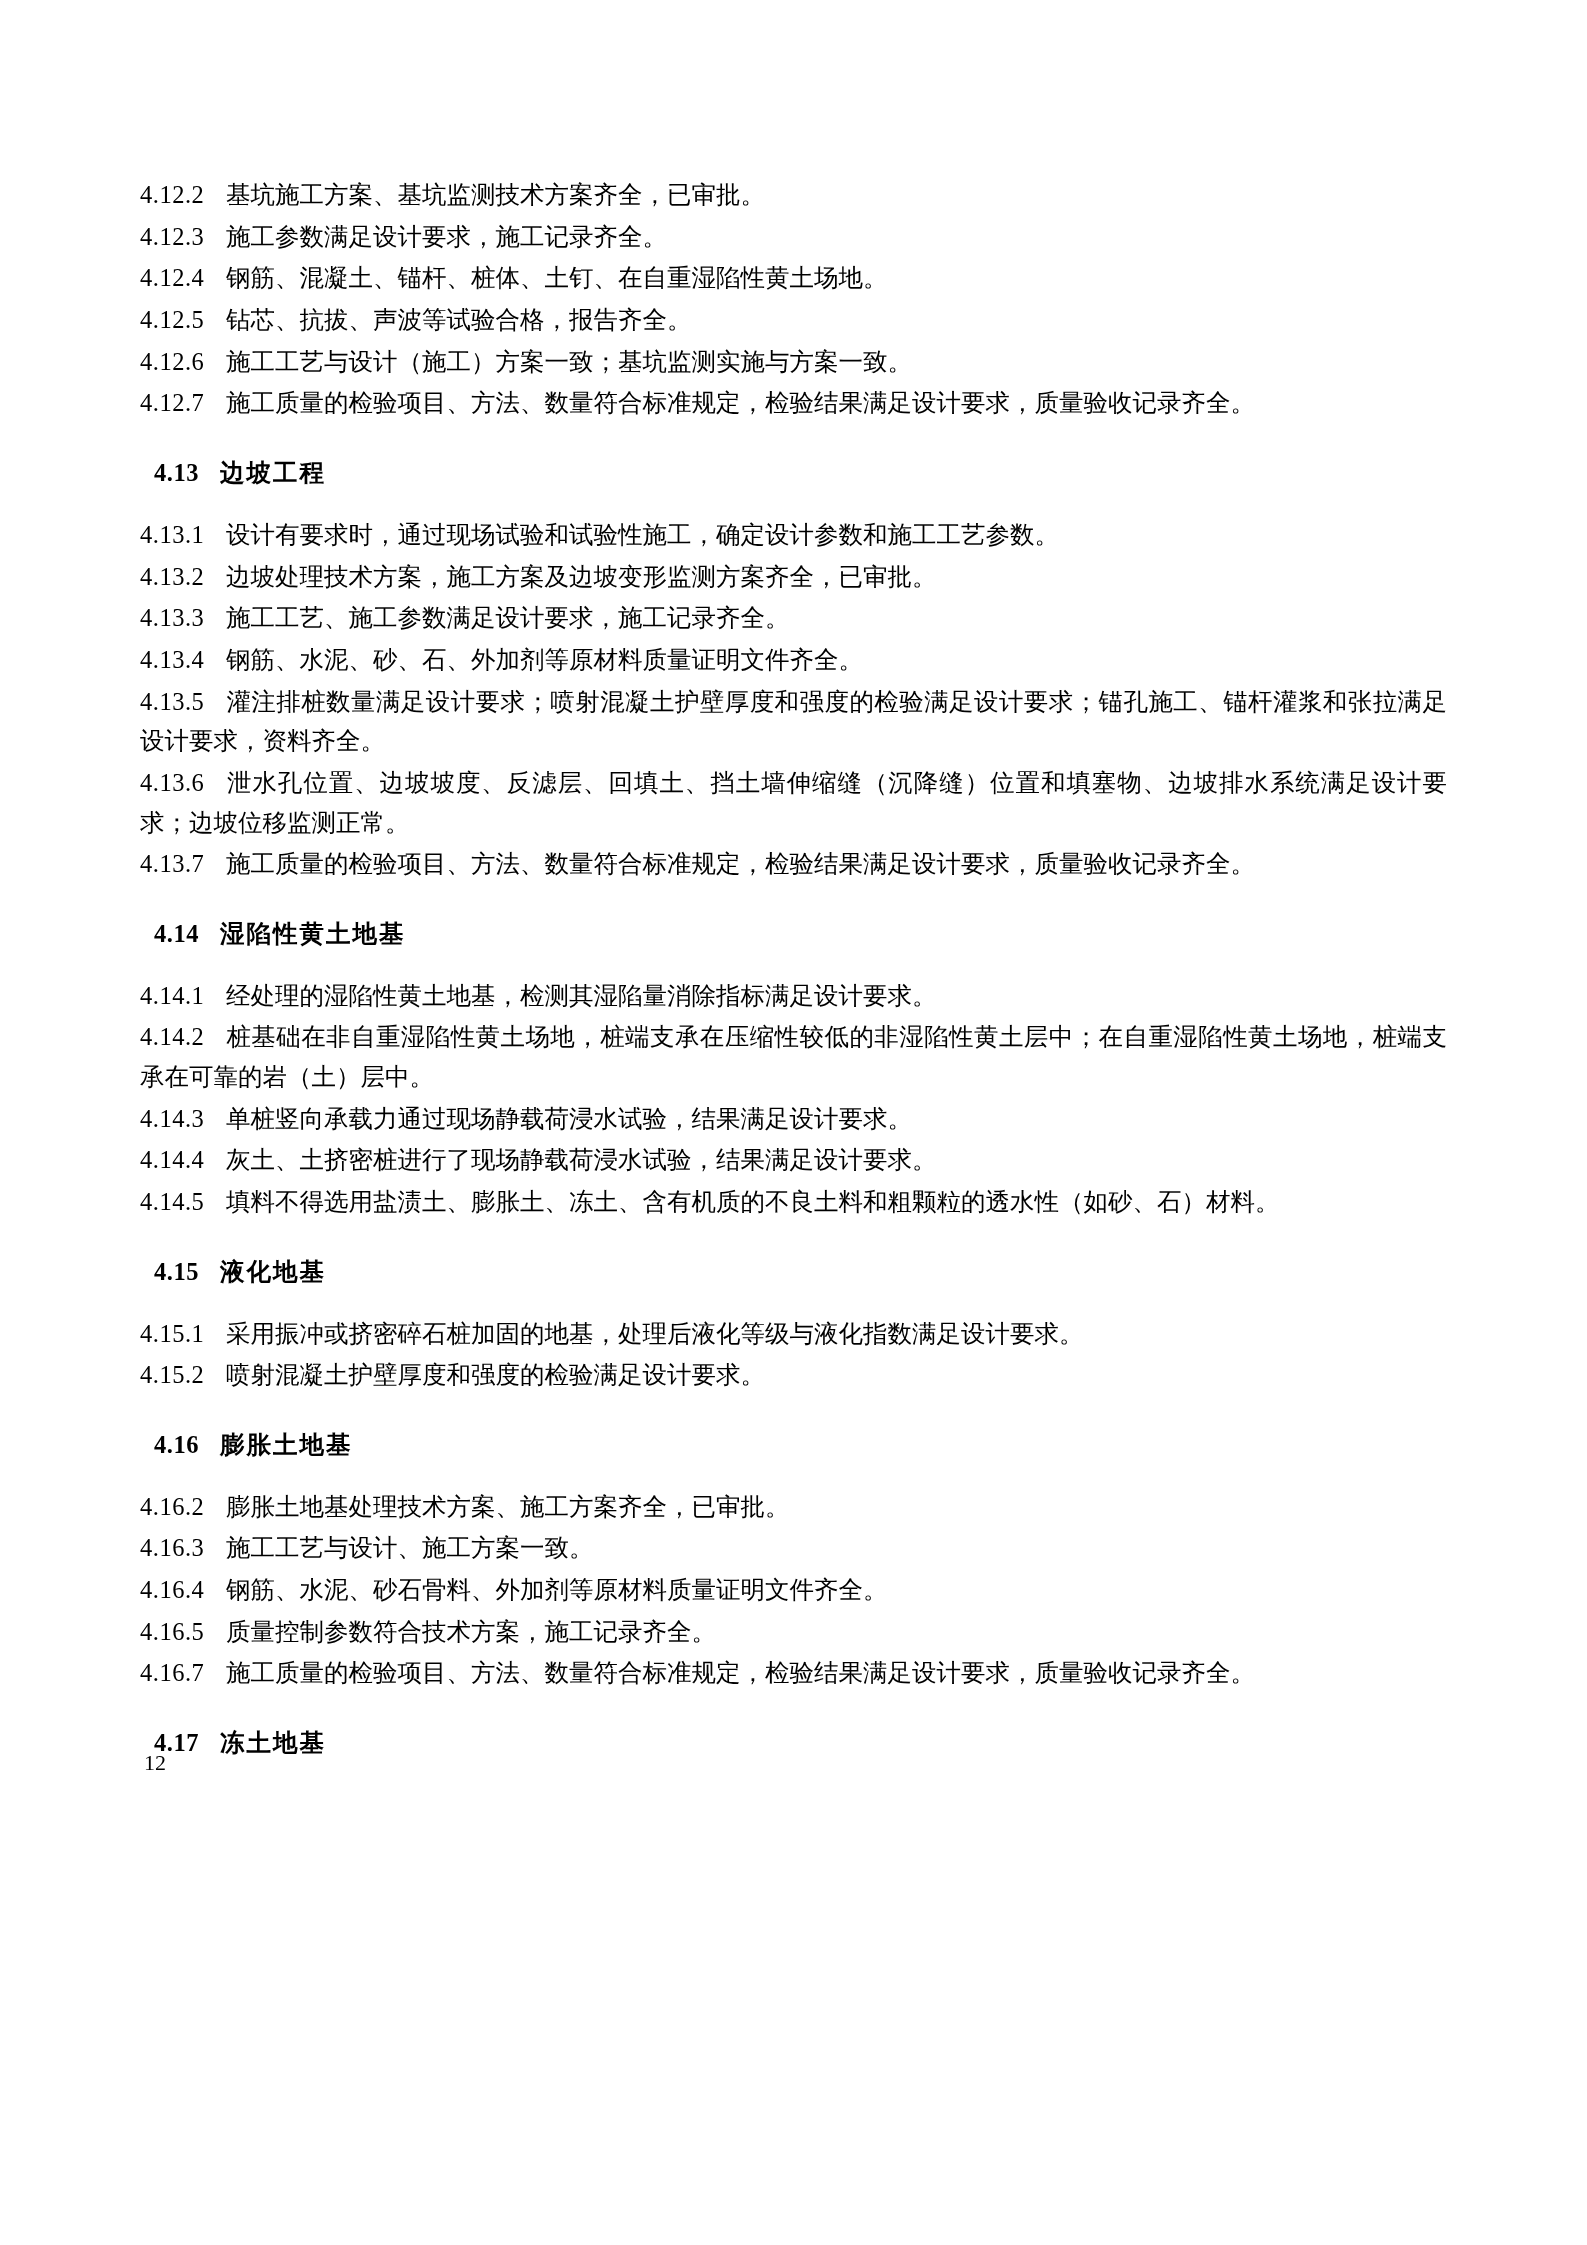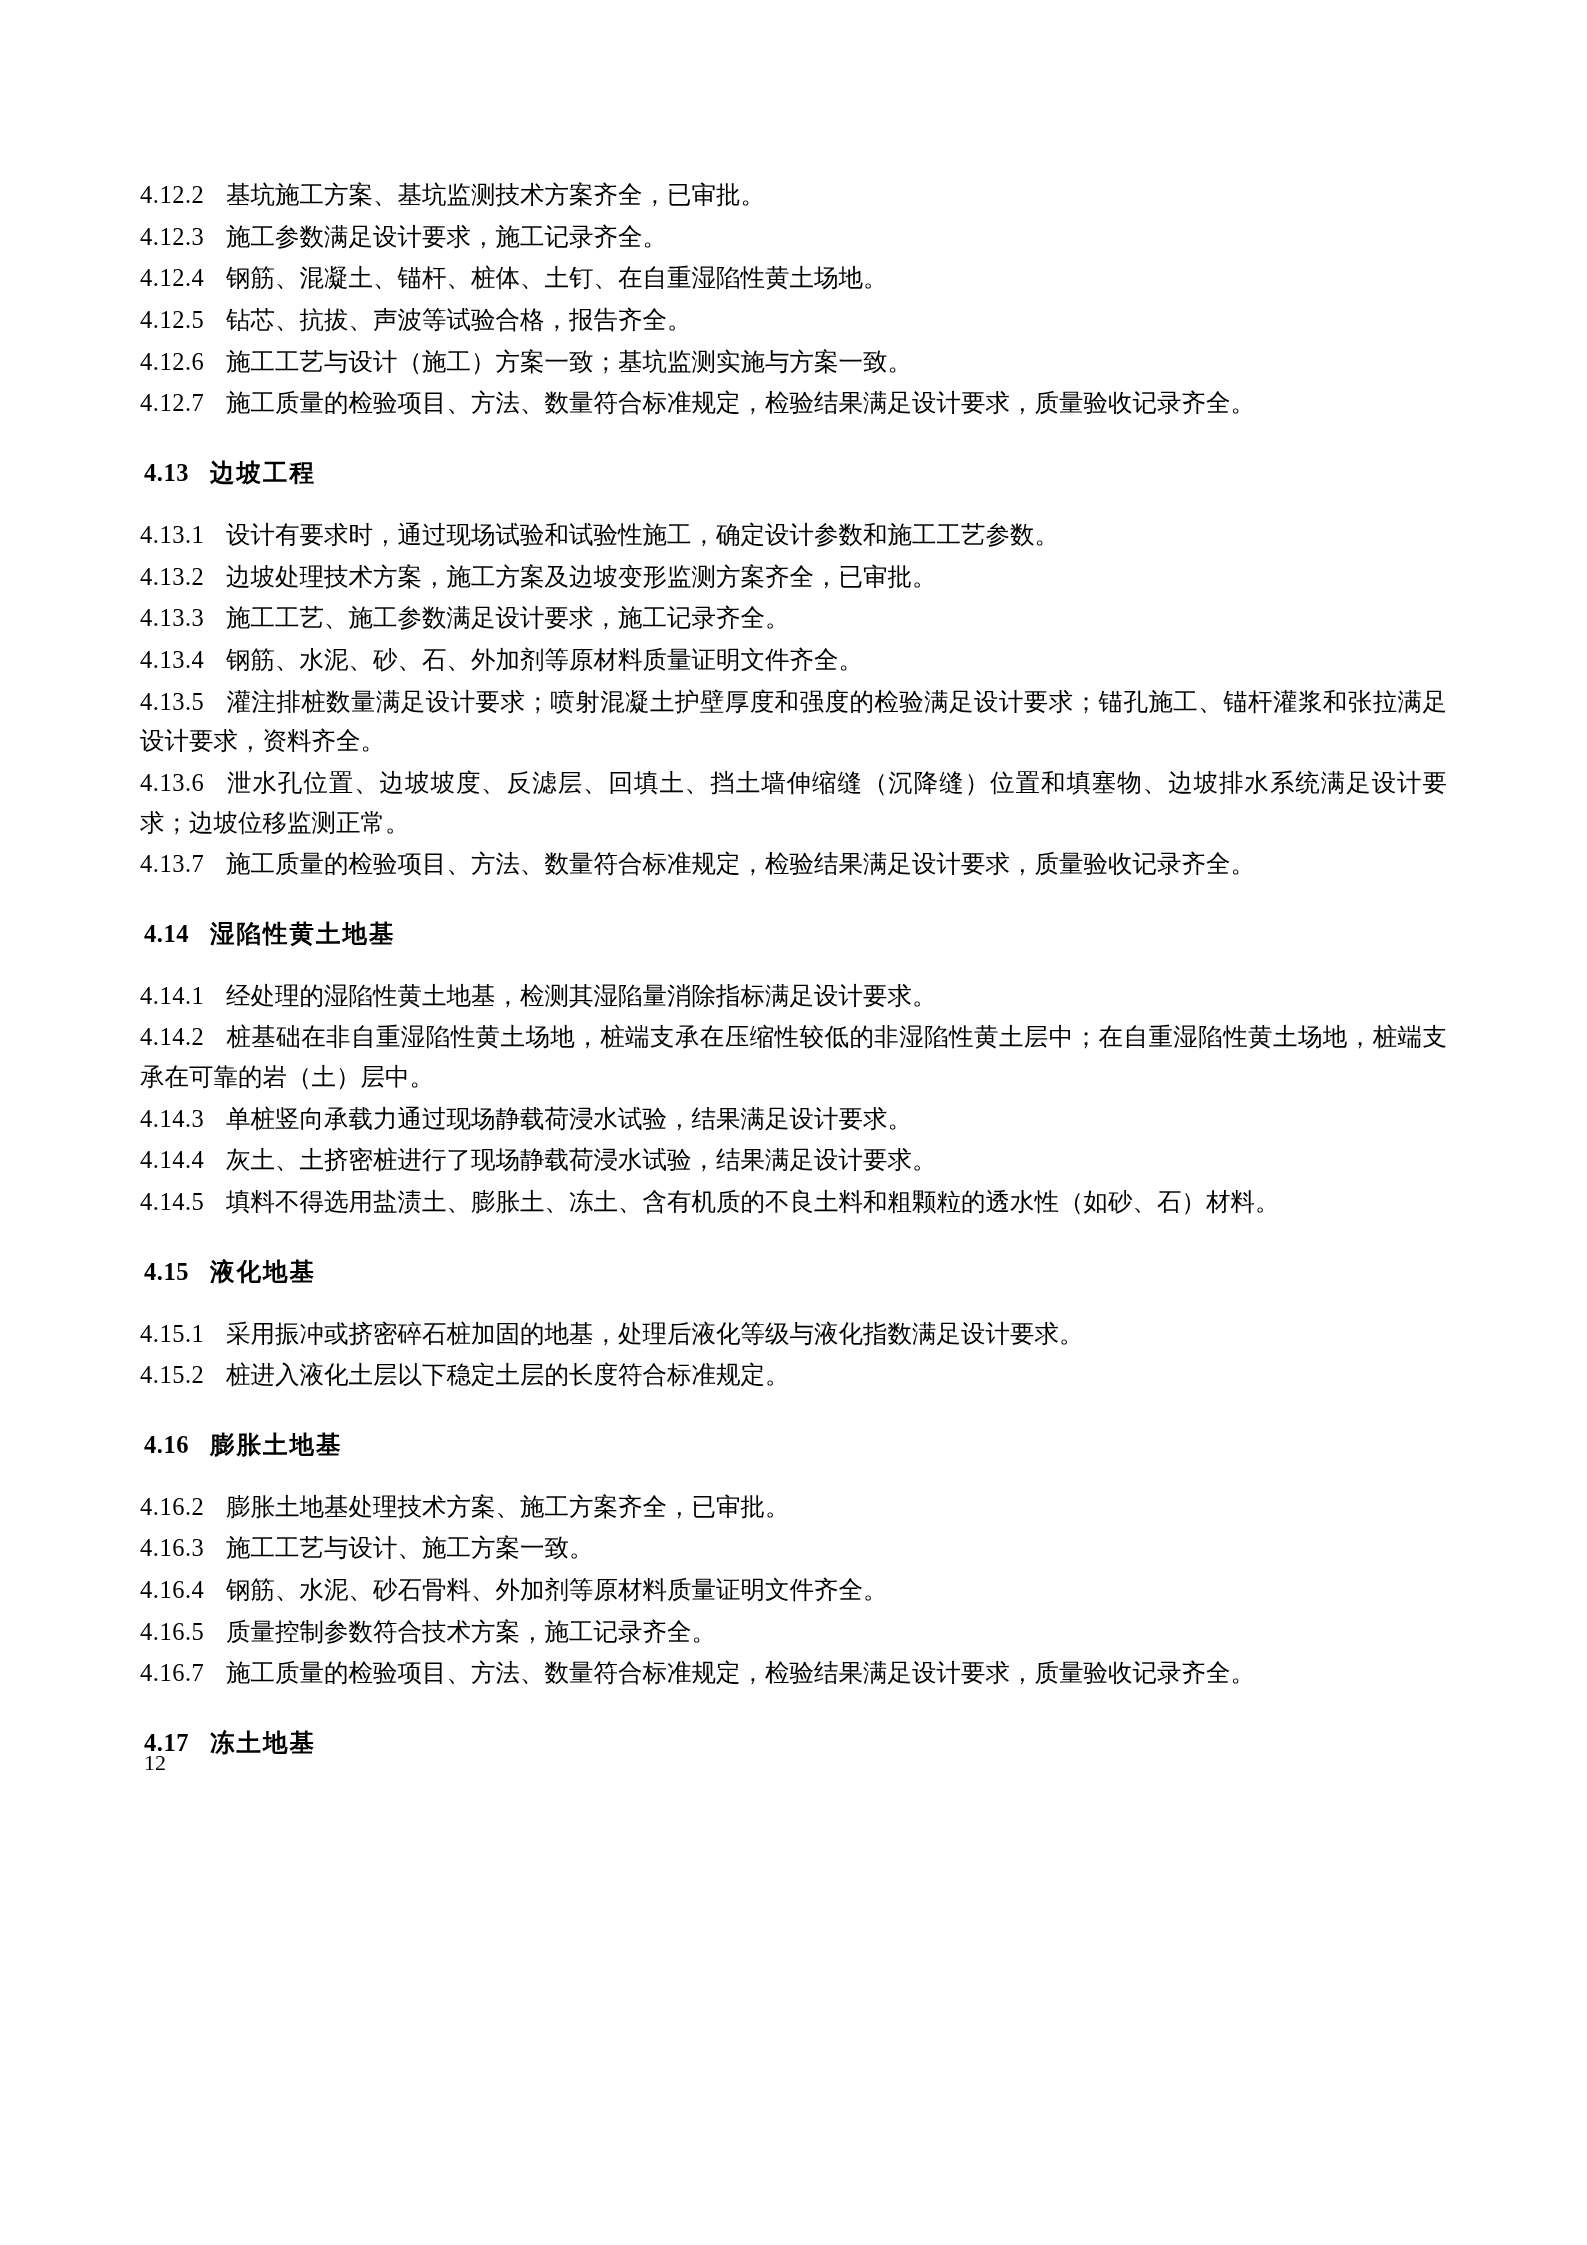--- a/index.html
+++ b/index.html
@@ -27,21 +27,21 @@
   .clause {
     margin: 0 0 2px 0;
     text-indent: 0;
   }
   .clause .num {
     display: inline-block;
     min-width: 86px;
     letter-spacing: 0.5px;
   }
   .section-head {
-    margin: 30px 0 22px 4px;
+    margin: 30px 0 22px 14px;
     font-size: 24.5px;
     font-weight: bold;
     letter-spacing: 0.5px;
   }
   .section-head .num {
     display: inline-block;
     min-width: 66px;
     font-weight: bold;
   }
   .section-head .title {
@@ -90,21 +90,21 @@
       <div class="group">
         <p class="clause"><span class="num">4.14.1</span><span class="txt">经处理的湿陷性黄土地基，检测其湿陷量消除指标满足设计要求。</span></p>
         <p class="clause"><span class="num">4.14.2</span><span class="txt">桩基础在非自重湿陷性黄土场地，桩端支承在压缩性较低的非湿陷性黄土层中；在自重湿陷性黄土场地，桩端支承在可靠的岩（土）层中。</span></p>
         <p class="clause"><span class="num">4.14.3</span><span class="txt">单桩竖向承载力通过现场静载荷浸水试验，结果满足设计要求。</span></p>
         <p class="clause"><span class="num">4.14.4</span><span class="txt">灰土、土挤密桩进行了现场静载荷浸水试验，结果满足设计要求。</span></p>
         <p class="clause"><span class="num">4.14.5</span><span class="txt">填料不得选用盐渍土、膨胀土、冻土、含有机质的不良土料和粗颗粒的透水性（如砂、石）材料。</span></p>
       </div>
       <div class="section-head"><span class="num">4.15</span><span class="title">液化地基</span></div>
       <div class="group">
         <p class="clause"><span class="num">4.15.1</span><span class="txt">采用振冲或挤密碎石桩加固的地基，处理后液化等级与液化指数满足设计要求。</span></p>
-        <p class="clause"><span class="num">4.15.2</span><span class="txt">桩进入液化土层以下稳定土层的长度符合标准规定。</span></p>
+        <p class="clause"><span class="num">4.15.2</span><span class="txt">喷射混凝土护壁厚度和强度的检验满足设计要求。</span></p>
       </div>
       <div class="section-head"><span class="num">4.16</span><span class="title">膨胀土地基</span></div>
       <div class="group">
         <p class="clause"><span class="num">4.16.2</span><span class="txt">膨胀土地基处理技术方案、施工方案齐全，已审批。</span></p>
         <p class="clause"><span class="num">4.16.3</span><span class="txt">施工工艺与设计、施工方案一致。</span></p>
         <p class="clause"><span class="num">4.16.4</span><span class="txt">钢筋、水泥、砂石骨料、外加剂等原材料质量证明文件齐全。</span></p>
         <p class="clause"><span class="num">4.16.5</span><span class="txt">质量控制参数符合技术方案，施工记录齐全。</span></p>
         <p class="clause"><span class="num">4.16.7</span><span class="txt">施工质量的检验项目、方法、数量符合标准规定，检验结果满足设计要求，质量验收记录齐全。</span></p>
       </div>
       <div class="section-head"><span class="num">4.17</span><span class="title">冻土地基</span></div>

